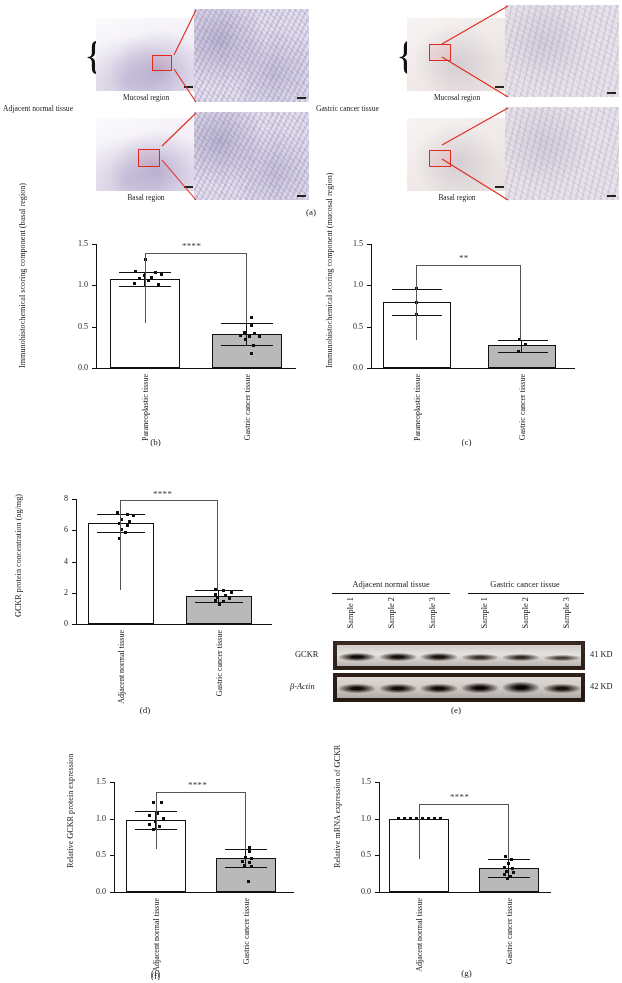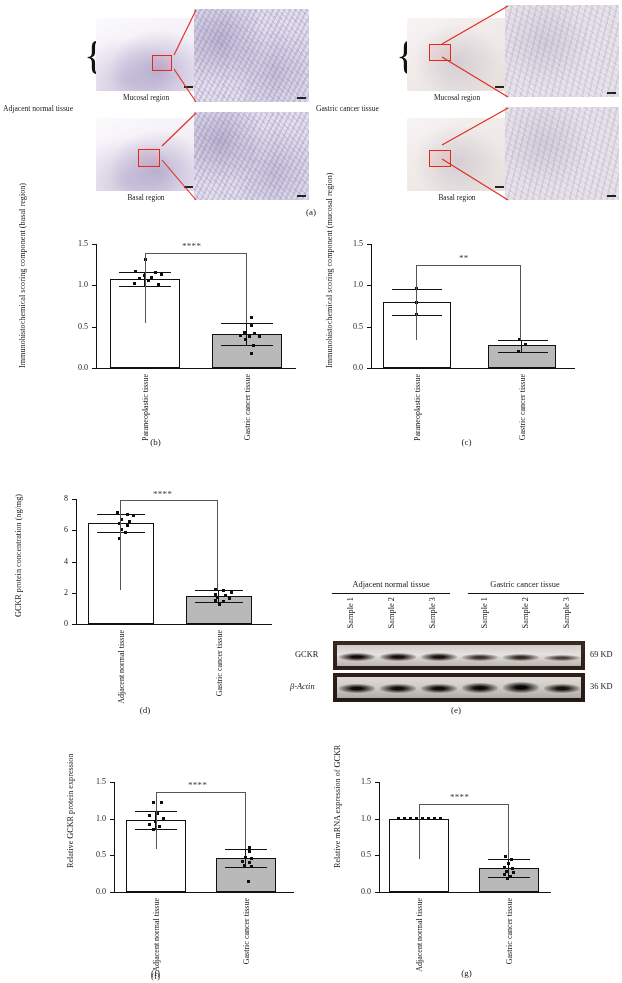--- a/index.html
+++ b/index.html
@@ -320,41 +320,41 @@
                     background:radial-gradient(ellipse at 50% 50%,#1a120c 20%,rgba(26,18,12,0) 78%);"></div>
         <div class="lane" style="left:125px;top:9px;width:36px;height:7px;border-radius:40%;
                     background:radial-gradient(ellipse at 50% 50%,#3b332c 20%,rgba(59,51,44,0) 78%);"></div>
         <div class="lane" style="left:166px;top:9px;width:36px;height:7px;border-radius:40%;
                     background:radial-gradient(ellipse at 50% 50%,#332b24 20%,rgba(51,43,36,0) 78%);"></div>
         <div class="lane" style="left:207px;top:10px;width:36px;height:6px;border-radius:40%;
                     background:radial-gradient(ellipse at 50% 50%,#4a423a 20%,rgba(74,66,58,0) 78%);"></div>
       </div>
     </div>
     <div class="blot-lbl" style="left:5px;top:72px;">GCKR</div>
-    <div class="kd" style="left:300px;top:72px;">69 KD</div>
+    <div class="kd" style="left:300px;top:72px;">41 KD</div>
 
     <div class="blotband blot-act" style="left:43px;top:95px;width:252px;height:29px;padding:3px;">
       <div style="position:relative;width:100%;height:100%;
                   background:linear-gradient(180deg,#dedad6 0%,#cfcac5 50%,#b0aba7 100%);">
         <div class="lane" style="left:2px;top:7px;width:36px;height:9px;border-radius:40%;
                     background:radial-gradient(ellipse at 50% 50%,#110b07 20%,rgba(17,11,7,0) 78%);"></div>
         <div class="lane" style="left:43px;top:7px;width:36px;height:9px;border-radius:40%;
                     background:radial-gradient(ellipse at 50% 50%,#130d08 20%,rgba(19,13,8,0) 78%);"></div>
         <div class="lane" style="left:84px;top:7px;width:36px;height:9px;border-radius:40%;
                     background:radial-gradient(ellipse at 50% 50%,#110b07 20%,rgba(17,11,7,0) 78%);"></div>
         <div class="lane" style="left:125px;top:6px;width:36px;height:10px;border-radius:40%;
                     background:radial-gradient(ellipse at 50% 50%,#0d0805 20%,rgba(13,8,5,0) 78%);"></div>
         <div class="lane" style="left:166px;top:5px;width:36px;height:11px;border-radius:40%;
                     background:radial-gradient(ellipse at 50% 50%,#0a0603 20%,rgba(10,6,3,0) 78%);"></div>
         <div class="lane" style="left:207px;top:7px;width:36px;height:9px;border-radius:40%;
                     background:radial-gradient(ellipse at 50% 50%,#181109 20%,rgba(24,17,9,0) 78%);"></div>
       </div>
     </div>
     <div class="blot-lbl" style="left:0px;top:104px;font-style:italic;">β-Actin</div>
-    <div class="kd" style="left:300px;top:104px;">36 KD</div>
+    <div class="kd" style="left:300px;top:104px;">42 KD</div>
 
     <div class="panel-lbl ctr abs" style="left:0;top:127px;width:332px;">(e)</div>
   </div>
 
   <div class="chart" style="left:0;top:742px;width:311px;height:241px;">
     <div class="ylab vert" style="left:66px;top:14px;height:112px;width:22px;line-height:10px;">Relative GCKR protein expression</div>
 
     <div class="axis-line" style="left:114px;top:40px;width:1px;height:110px;"></div>
     <div class="axis-line" style="left:114px;top:150px;width:180px;height:1px;"></div>
 

